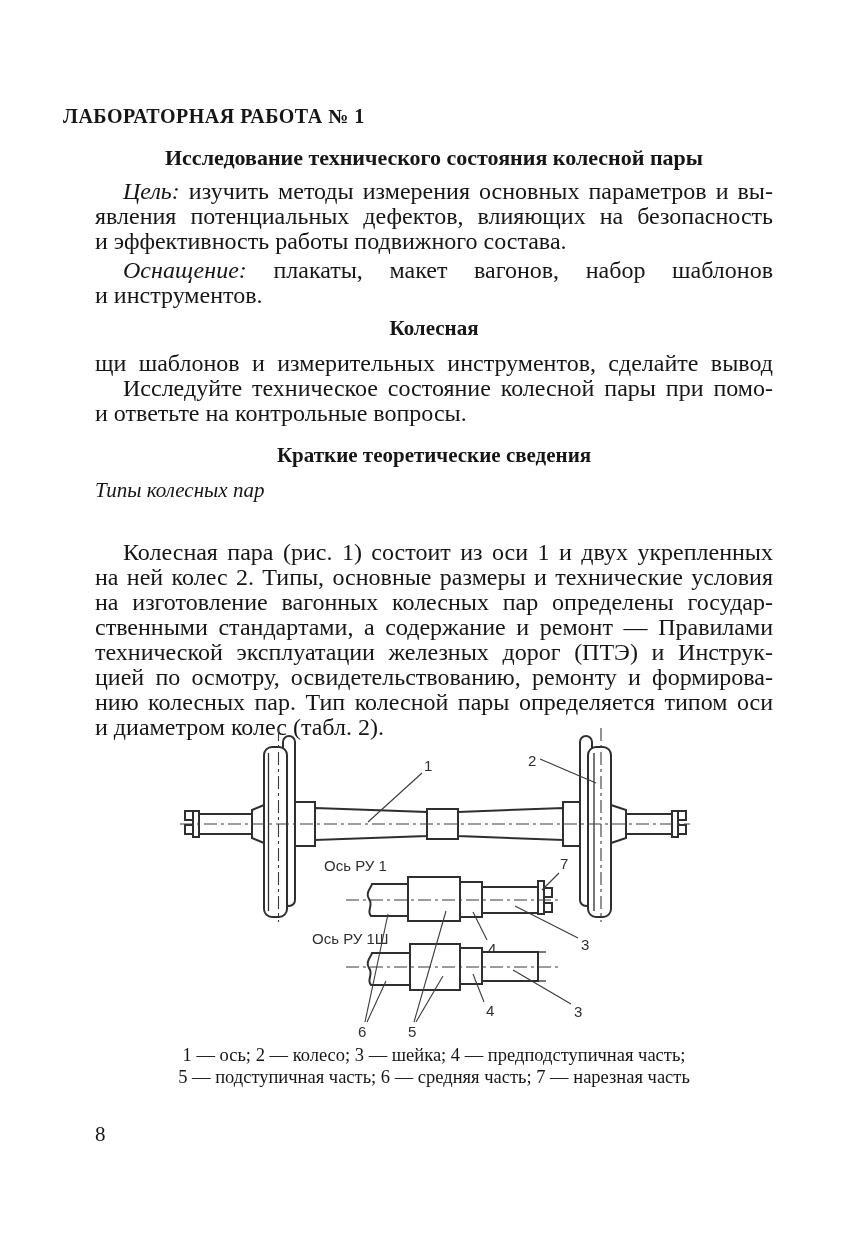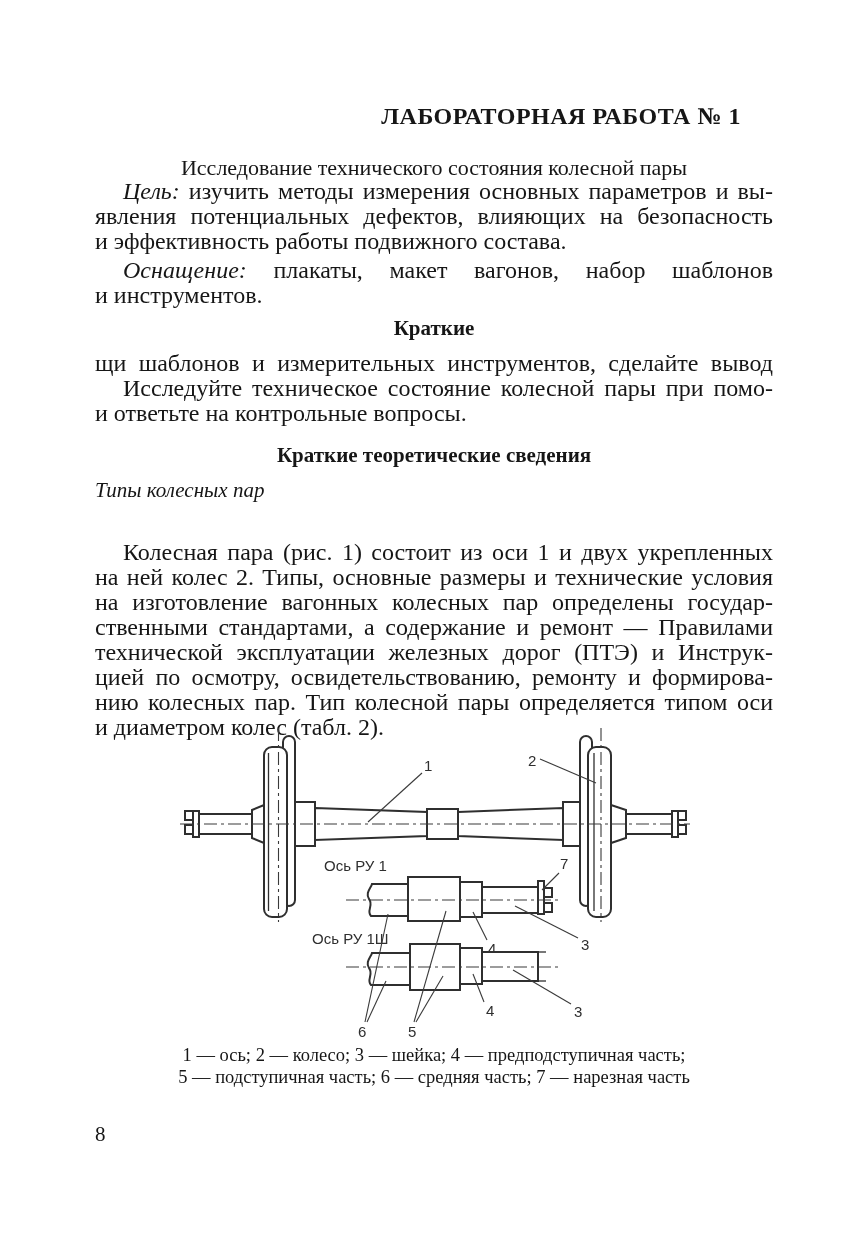--- a/index.html
+++ b/index.html
@@ -2,24 +2,24 @@
 <html lang="ru"><head>
 <meta charset="utf-8">
 <style>
   html,body{margin:0;padding:0;}
   body{
     width:857px;height:1241px;position:relative;background:#ffffff;
     font-family:"Liberation Serif", serif;color:#161616;overflow:hidden;
   }
   .abs{position:absolute;left:95px;width:678px;}
   .h1{
-    top:101px;text-align:right;font-weight:bold;font-size:24px;line-height:30px;
+    top:101px;text-align:left;font-weight:bold;font-size:20px;line-height:30px;
     letter-spacing:0.5px;margin-left:-32px;font-family:Liberation Serif, serif;
   }
-  .h2{top:155px;text-align:center;font-weight:normal;font-size:22px;line-height:26px;}
+  .h2{top:145px;text-align:center;font-weight:bold;font-size:22px;line-height:26px;}
   .h3{font-weight:bold;font-size:21px;line-height:24px;text-align:center;}
   .h4{font-style:italic;font-size:21px;line-height:24px;text-align:left;}
   .para{font-size:24px;}
   .tline{
     line-height:25px;text-align:justify;text-align-last:justify;
     white-space:nowrap;
   }
   .tline.indent{text-indent:28px;}
   .tline.last{text-align-last:left;}
   .figwrap{position:absolute;left:150px;top:725px;width:570px;height:335px;}
@@ -45,21 +45,21 @@
   <div class="abs para" style="top:179px">
       <div class="tline indent"><i>Цель:</i> изучить методы измерения основных параметров и вы-</div>
       <div class="tline">явления потенциальных дефектов, влияющих на безопасность</div>
       <div class="tline last">и эффективность работы подвижного состава.</div>
     </div>
   <div class="abs para" style="top:258px">
       <div class="tline indent"><i>Оснащение:</i> плакаты, макет вагонов, набор шаблонов</div>
       <div class="tline last">и инструментов.</div>
     </div>
 
-  <div class="abs h3" style="top:316px">Краткие</div>
+  <div class="abs h3" style="top:316px">Колесная</div>
   <div class="abs para" style="top:351px">
       <div class="tline">щи шаблонов и измерительных инструментов, сделайте вывод</div>
       <div class="tline indent">Исследуйте техническое состояние колесной пары при помо-</div>
       <div class="tline last">и ответьте на контрольные вопросы.</div>
     </div>
 
   <div class="abs h3" style="top:443px">Краткие теоретические сведения</div>
   <div class="abs h4" style="top:478px">Типы колесных пар</div>
   <div class="abs para" style="top:540px">
       <div class="tline indent">Колесная пара (рис. 1) состоит из оси 1 и двух укрепленных</div>

